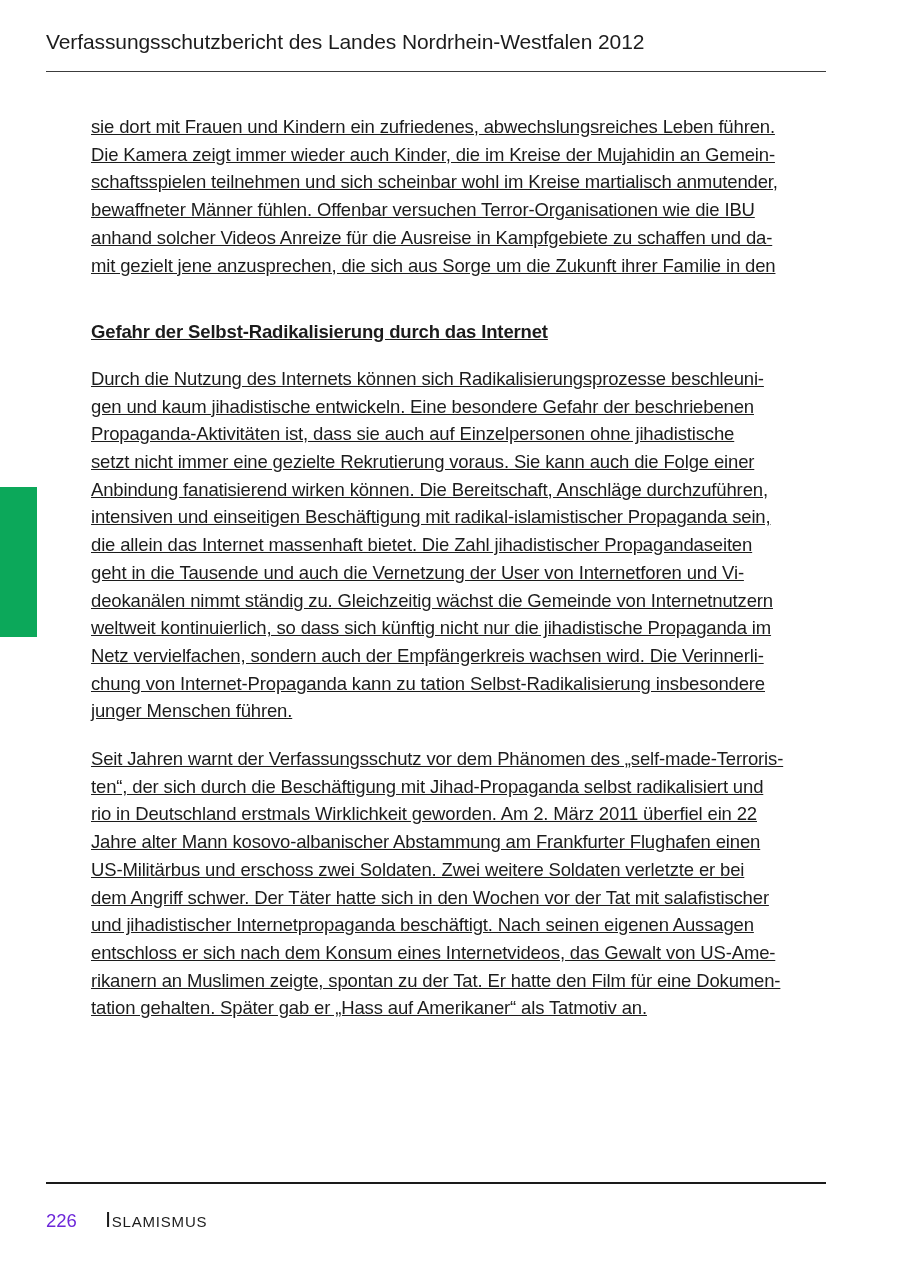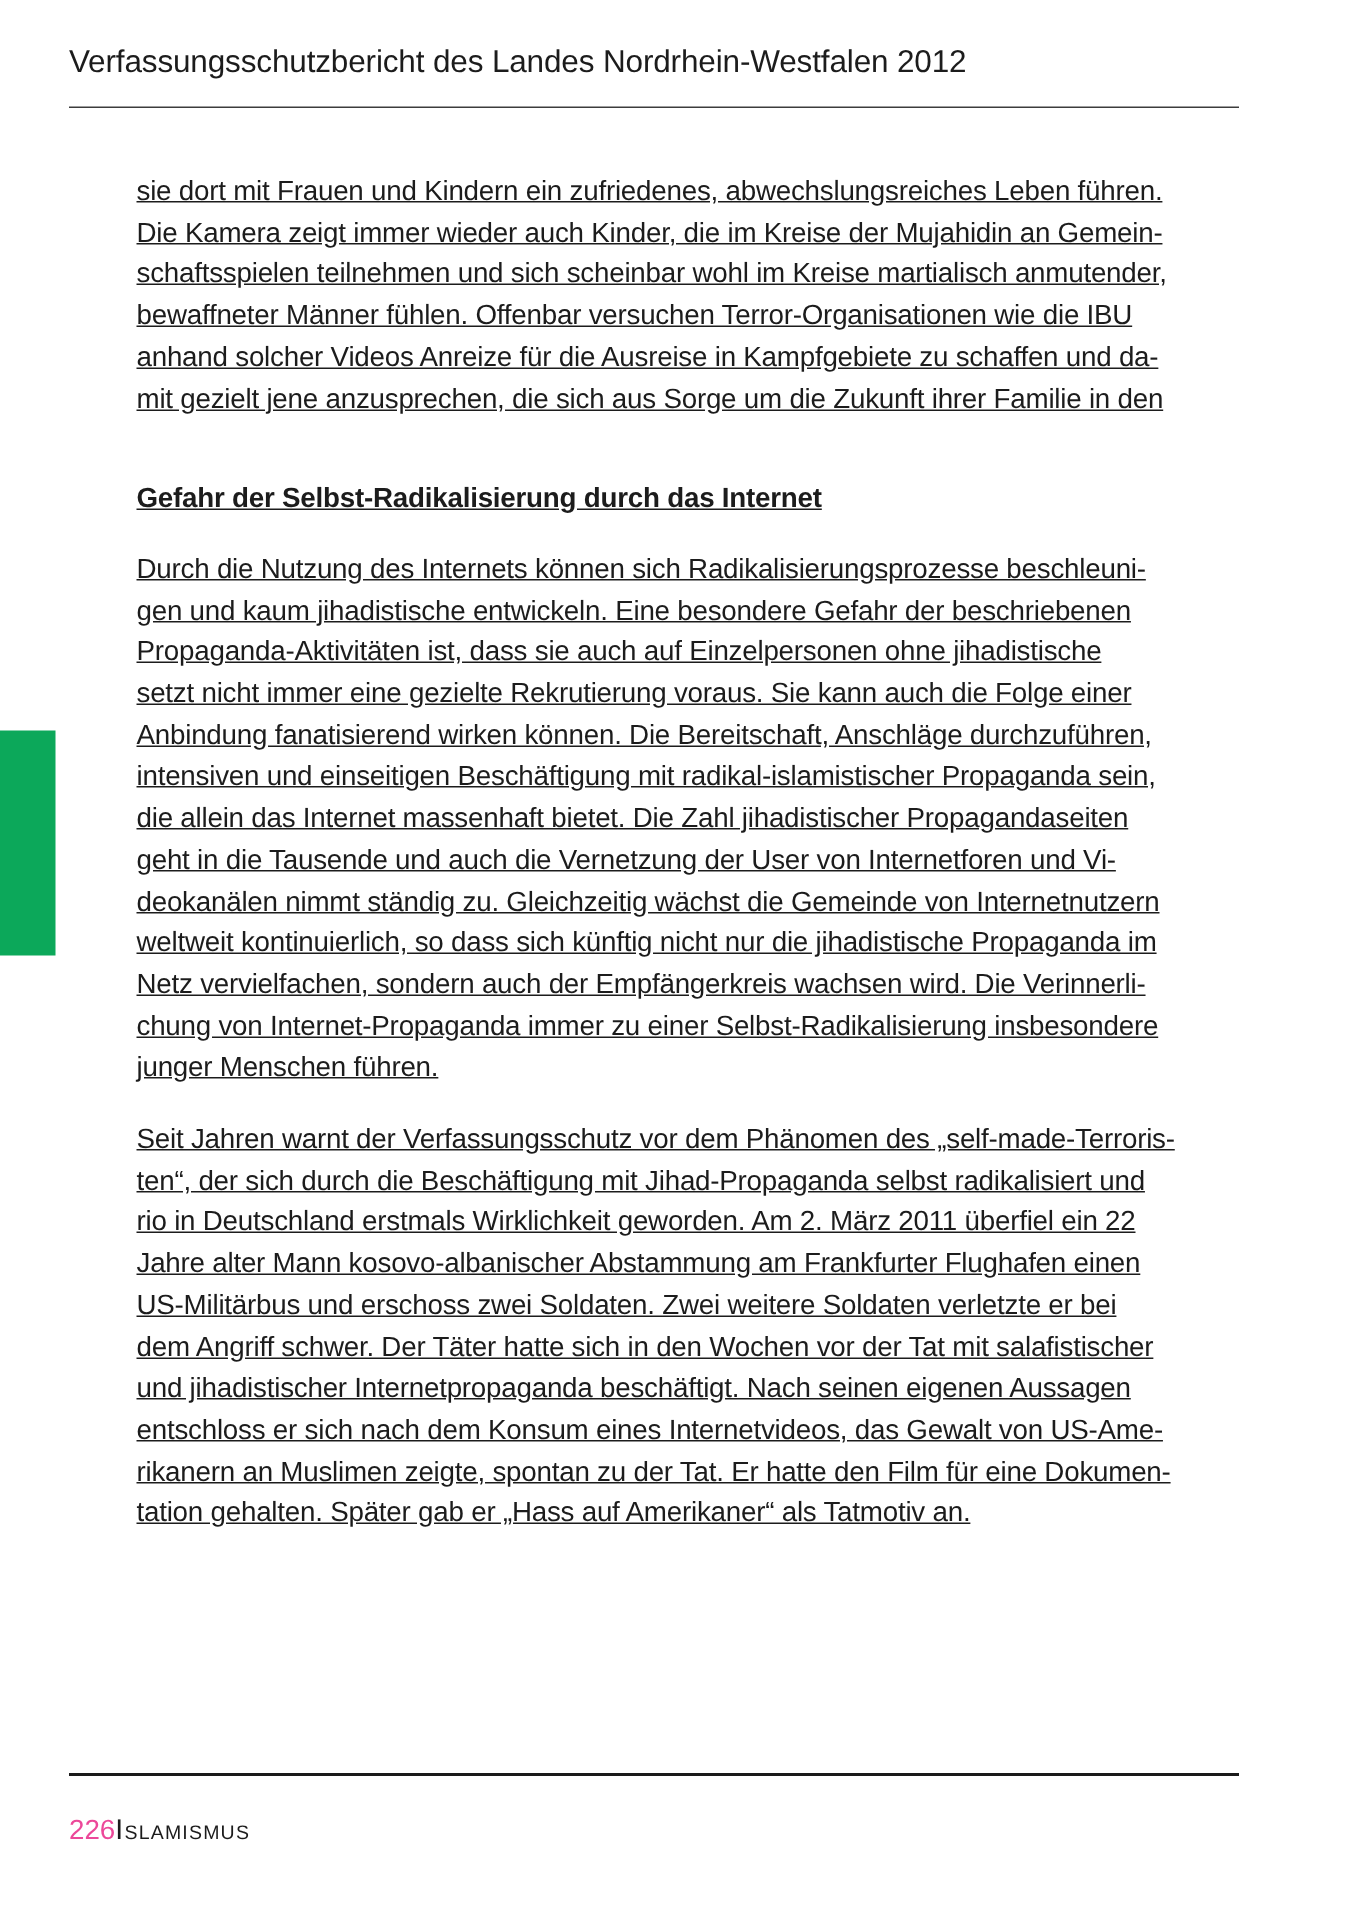--- a/index.html
+++ b/index.html
@@ -77,24 +77,25 @@
   .footer {
     position: absolute;
     left: 46px;
     top: 1208px;
     display: flex;
     align-items: baseline;
   }
   .page-number {
     font-size: 18.5px;
     line-height: 24px;
-    color: #ec4899;
+    color: #6d28d9;
   }
   .section-name {
-    font-size: 19px;
+    margin-left: 28px;
+    font-size: 22px;
     line-height: 24px;
     font-variant: small-caps;
     letter-spacing: 0.8px;
     color: #1c1c1c;
   }
 </style>
 </head>
 <body>
 
 <div class="page">
@@ -122,21 +123,21 @@
         <div class="line">gen und kaum jihadistische entwickeln. Eine besondere Gefahr der beschriebenen</div>
         <div class="line">Propaganda-Aktivitäten ist, dass sie auch auf Einzelpersonen ohne jihadistische</div>
         <div class="line">setzt nicht immer eine gezielte Rekrutierung voraus. Sie kann auch die Folge einer</div>
         <div class="line">Anbindung fanatisierend wirken können. Die Bereitschaft, Anschläge durchzuführen,</div>
         <div class="line">intensiven und einseitigen Beschäftigung mit radikal-islamistischer Propaganda sein,</div>
         <div class="line">die allein das Internet massenhaft bietet. Die Zahl jihadistischer Propagandaseiten</div>
         <div class="line">geht in die Tausende und auch die Vernetzung der User von Internetforen und Vi-</div>
         <div class="line">deokanälen nimmt ständig zu. Gleichzeitig wächst die Gemeinde von Internetnutzern</div>
         <div class="line">weltweit kontinuierlich, so dass sich künftig nicht nur die jihadistische Propaganda im</div>
         <div class="line">Netz vervielfachen, sondern auch der Empfängerkreis wachsen wird. Die Verinnerli-</div>
-        <div class="line">chung von Internet-Propaganda immer zu einer Selbst-Radikalisierung insbesondere</div>
+        <div class="line">chung von Internet-Propaganda kann zu tation Selbst-Radikalisierung insbesondere</div>
         <div class="line">junger Menschen führen.</div>
       </div>
       <div class="paragraph">
         <div class="line">Seit Jahren warnt der Verfassungsschutz vor dem Phänomen des „self-made-Terroris-</div>
         <div class="line">ten“, der sich durch die Beschäftigung mit Jihad-Propaganda selbst radikalisiert und</div>
         <div class="line">rio in Deutschland erstmals Wirklichkeit geworden. Am 2. März 2011 überfiel ein 22</div>
         <div class="line">Jahre alter Mann kosovo-albanischer Abstammung am Frankfurter Flughafen einen</div>
         <div class="line">US-Militärbus und erschoss zwei Soldaten. Zwei weitere Soldaten verletzte er bei</div>
         <div class="line">dem Angriff schwer. Der Täter hatte sich in den Wochen vor der Tat mit salafistischer</div>
         <div class="line">und jihadistischer Internetpropaganda beschäftigt. Nach seinen eigenen Aussagen</div>

